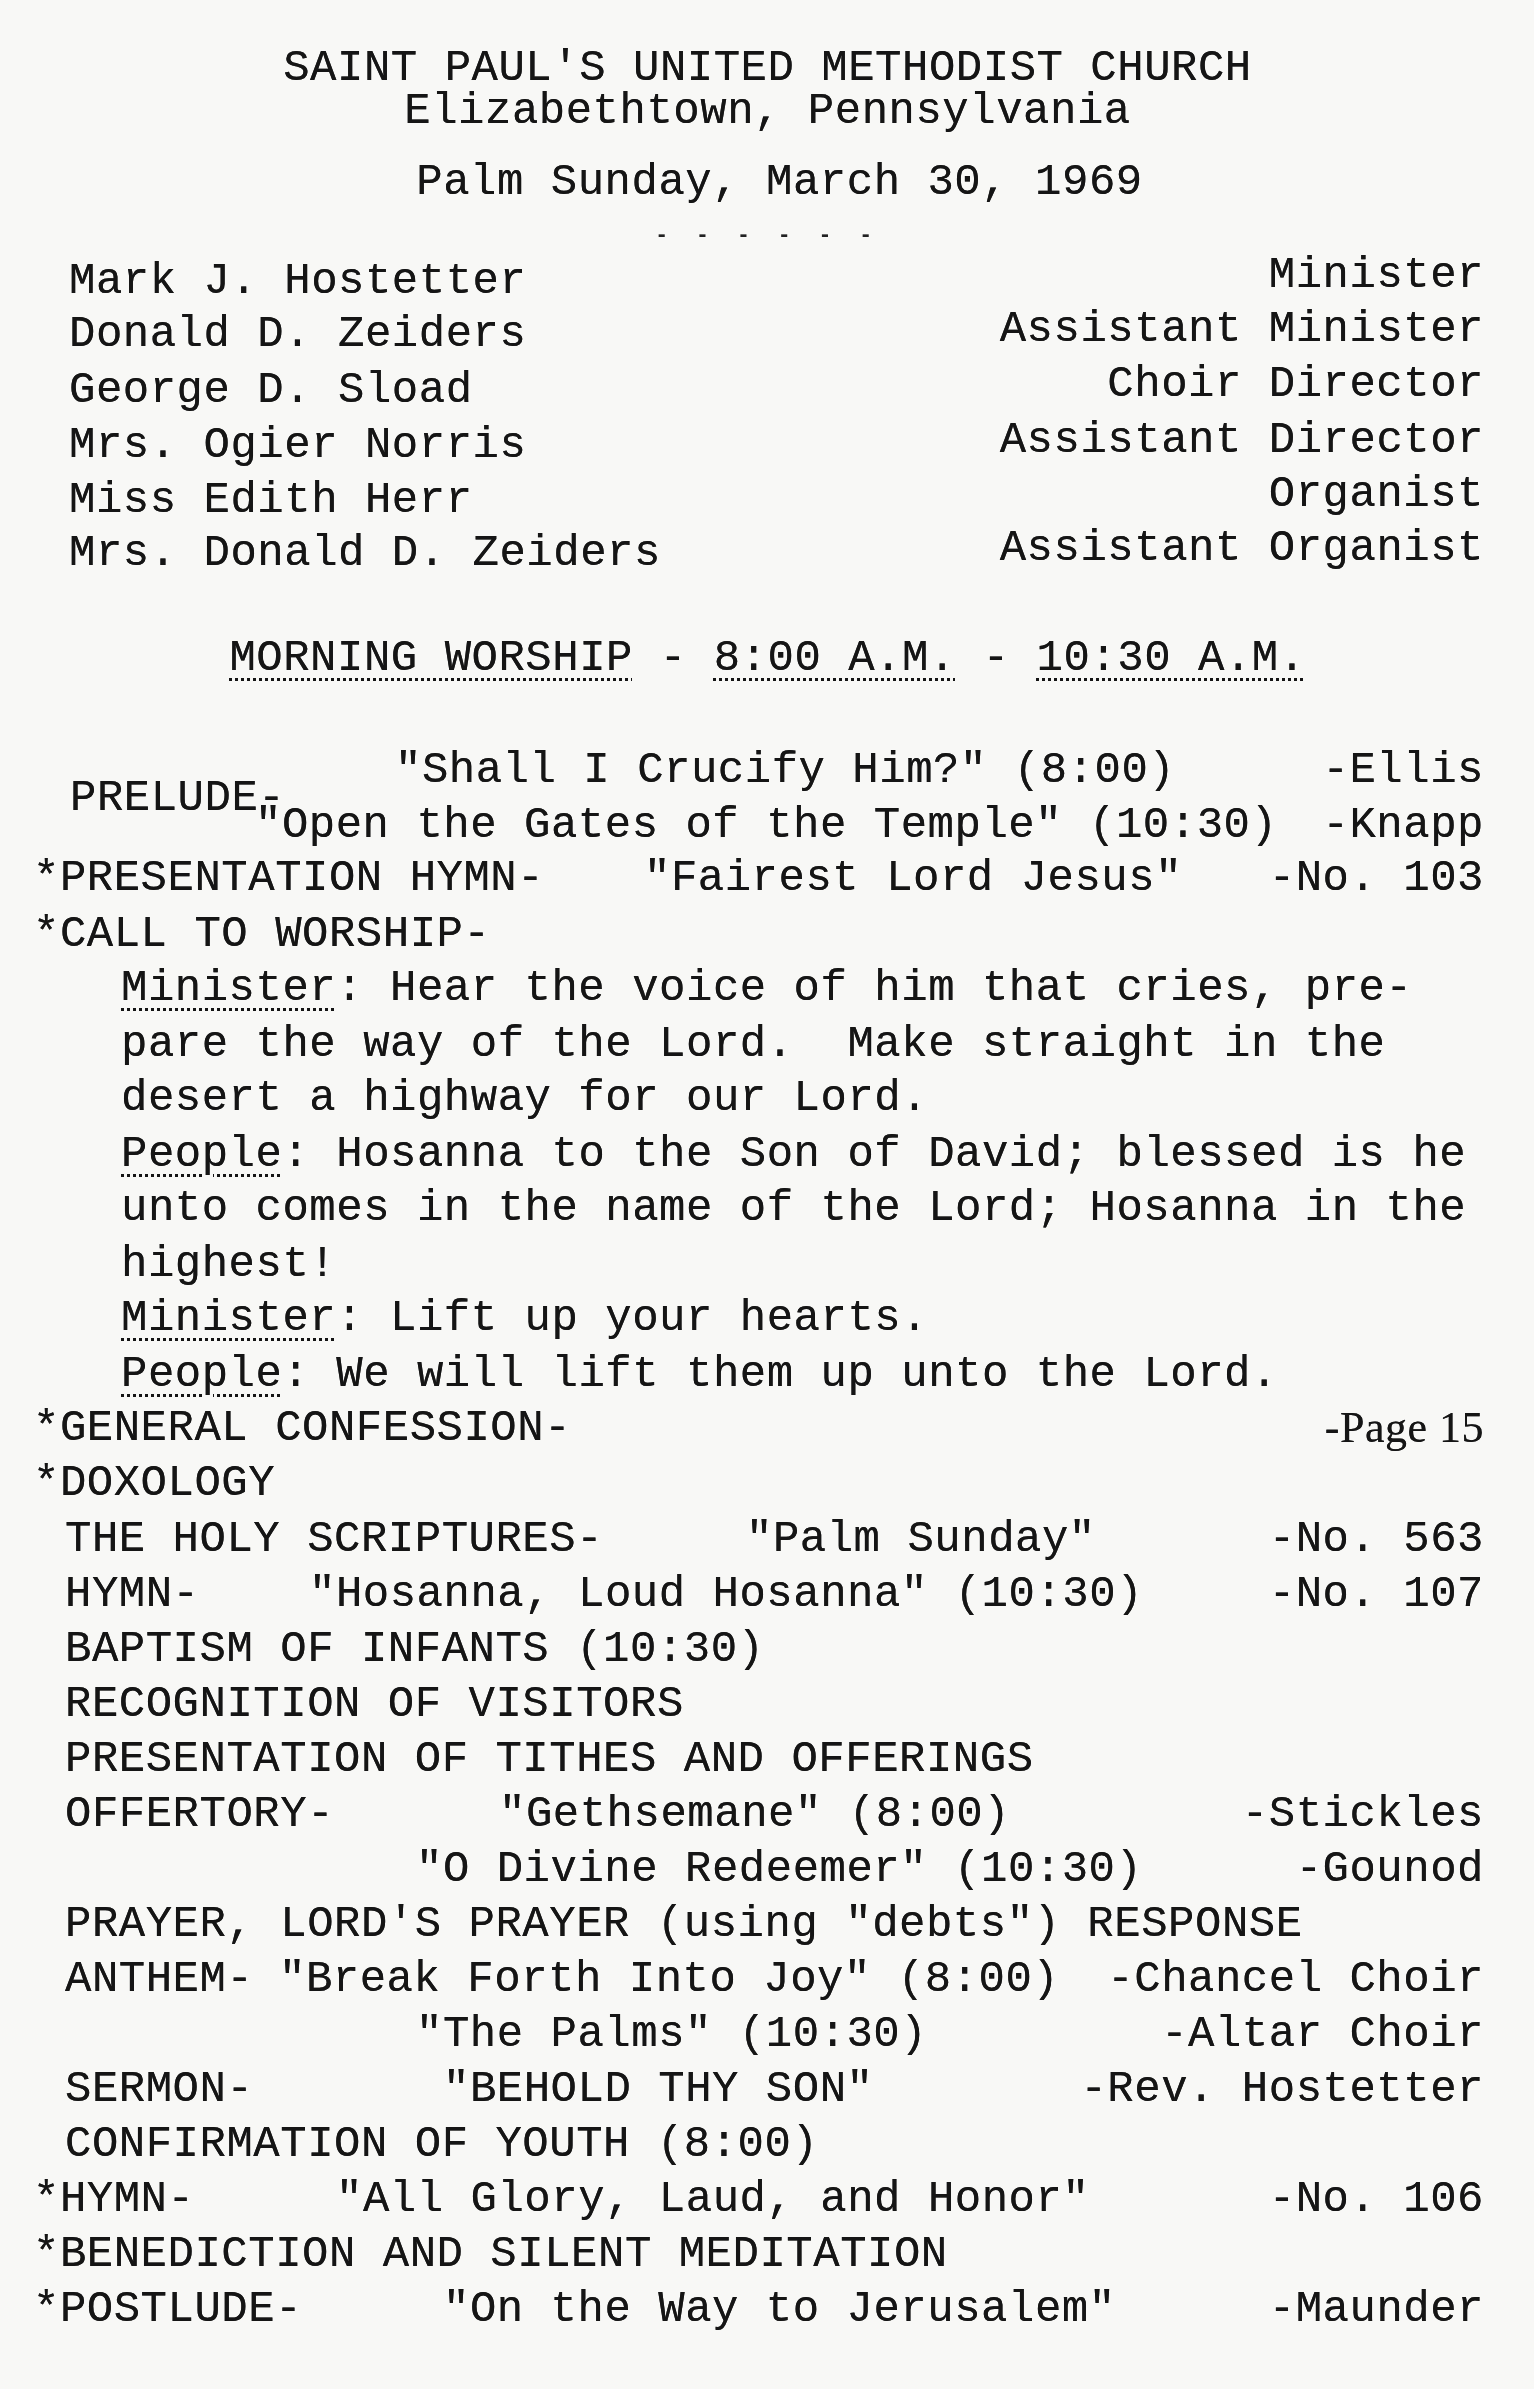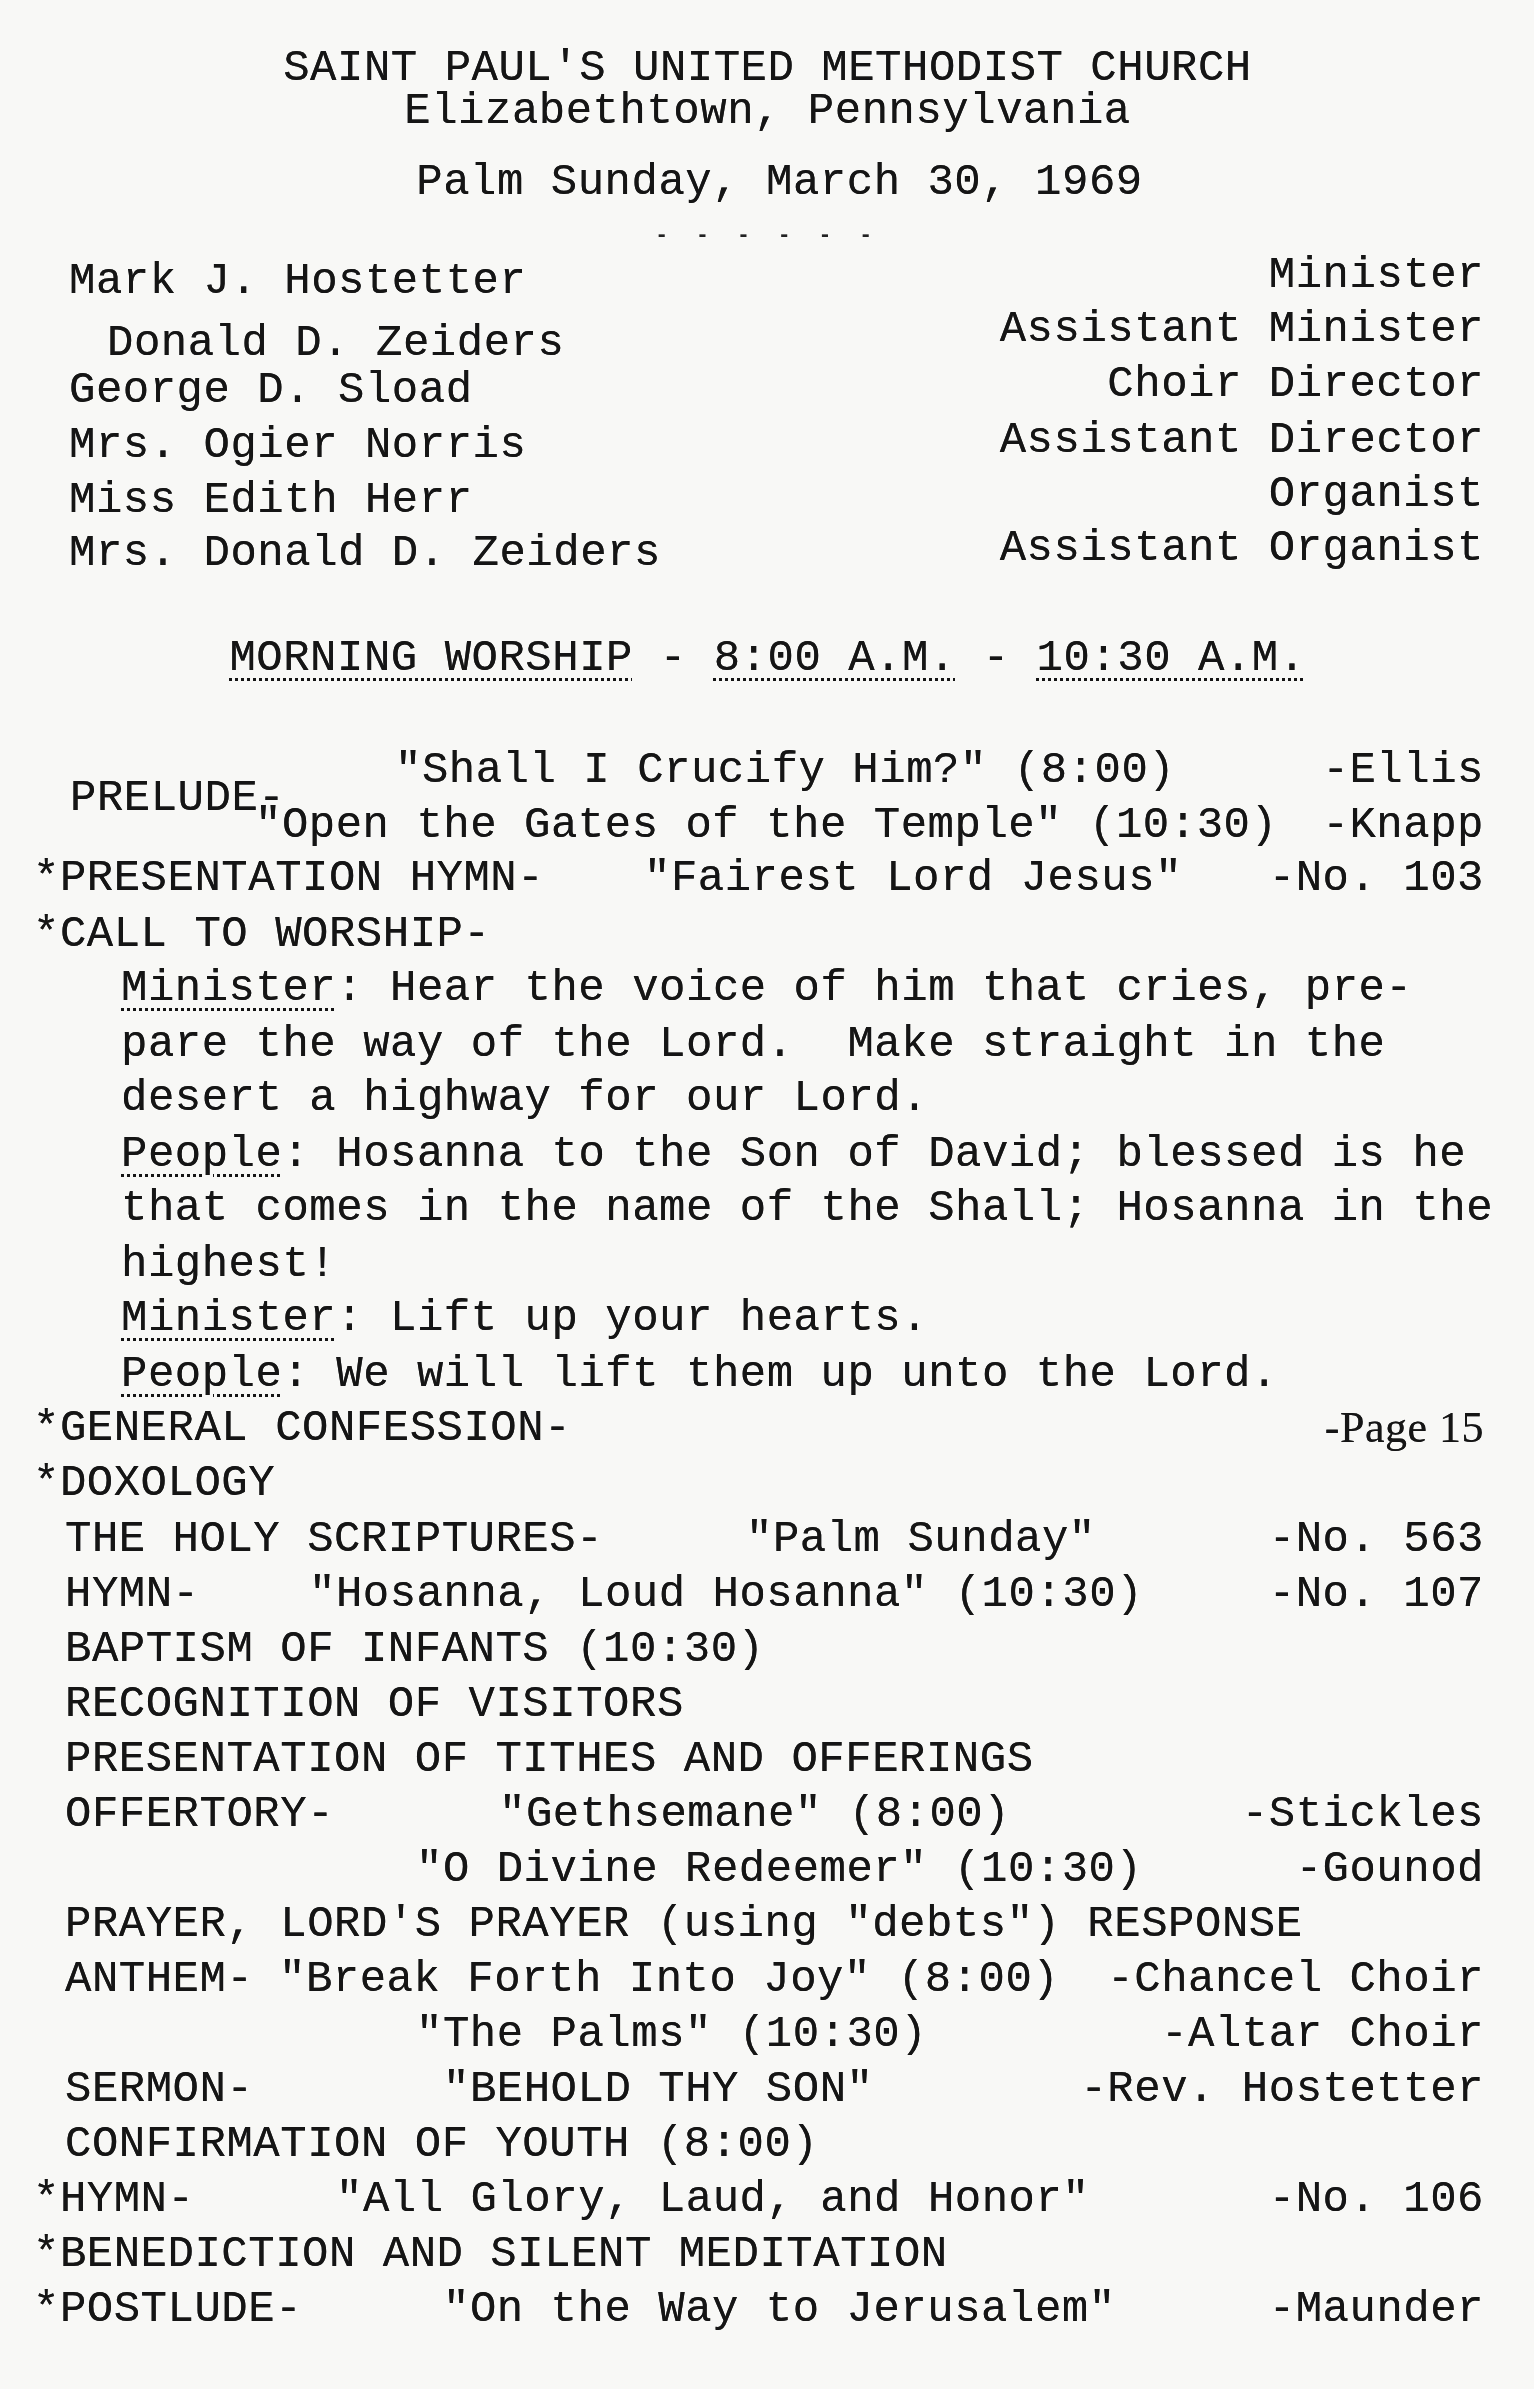--- a/index.html
+++ b/index.html
@@ -58,21 +58,21 @@
 
   <div class="tw center" style="top:33px;margin-top:13px;">SAINT PAUL'S UNITED METHODIST CHURCH</div>
   <div class="tw center" style="top:89px;">Elizabethtown, Pennsylvania</div>
   <div class="tw center" style="top:160px;padding-left:12px;">Palm Sunday, March 30, 1969</div>
   <div class="dashes">- - - - - -</div>
 
   <div>
     <div class="tw" style="left:69px; top:259px;">Mark J. Hostetter</div>
     <div class="tw right" style="right:51px; top:253px;">Minister</div>
 
-    <div class="tw" style="left:69px; top:321px;margin-left:38px;">Donald D. Zeiders</div>
+    <div class="tw" style="left:69px; top:312px;">Donald D. Zeiders</div>
     <div class="tw right" style="right:51px; top:307px;">Assistant Minister</div>
 
     <div class="tw" style="left:69px; top:368px;">George D. Sload</div>
     <div class="tw right" style="right:51px; top:362px;">Choir Director</div>
 
     <div class="tw" style="left:69px; top:423px;">Mrs. Ogier Norris</div>
     <div class="tw right" style="right:51px; top:418px;">Assistant Director</div>
 
     <div class="tw" style="left:69px; top:478px;">Miss Edith Herr</div>
     <div class="tw right" style="right:51px; top:472px;">Organist</div>
@@ -97,21 +97,21 @@
     <div class="tw right" style="right:51px; top:856px;">-No. 103</div>
   </div>
 
   <div class="tw" style="left:33px; top:912px;">*CALL TO WORSHIP-</div>
 
   <div>
     <div class="tw" style="left:121px; top:966px;"><span class="ul">Minister</span><span>: Hear the voice of him that cries, pre-</span></div>
     <div class="tw" style="left:121px; top:1022px;">pare the way of the Lord.  Make straight in the</div>
     <div class="tw" style="left:121px; top:1076px;">desert a highway for our Lord.</div>
     <div class="tw" style="left:121px; top:1132px;"><span class="ul">People</span><span>: Hosanna to the Son of David; blessed is he</span></div>
-    <div class="tw" style="left:121px; top:1186px;">that comes in the name of the Shall; Hosanna in the</div>
+    <div class="tw" style="left:121px; top:1186px;">unto comes in the name of the Lord; Hosanna in the</div>
     <div class="tw" style="left:121px; top:1242px;">highest!</div>
     <div class="tw" style="left:121px; top:1296px;"><span class="ul">Minister</span><span>: Lift up your hearts.</span></div>
     <div class="tw" style="left:121px; top:1352px;"><span class="ul">People</span><span>: We will lift them up unto the Lord.</span></div>
   </div>
 
   <div>
     <div class="tw" style="left:33px; top:1406px;">*GENERAL CONFESSION-</div>
     <div class="tw right" style="right:51px; top:1406px;font-family:Liberation Serif, serif;">-Page 15</div>
   </div>
 

